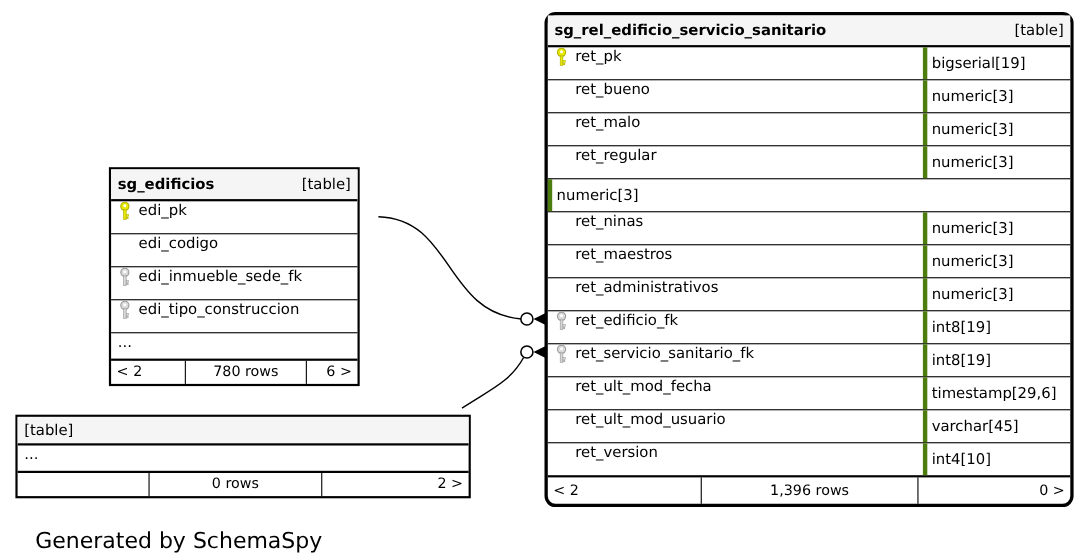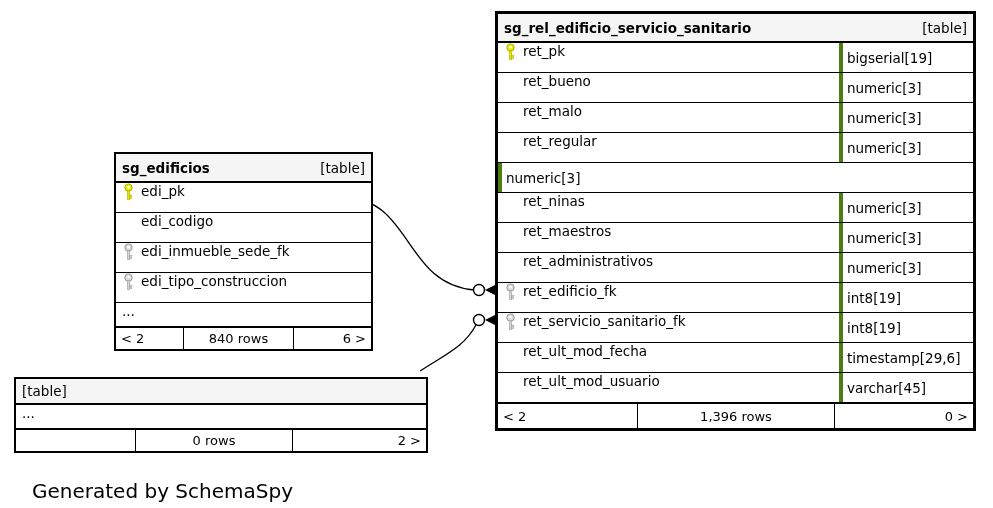--- a/index.html
+++ b/index.html
@@ -3,21 +3,21 @@
 <meta charset="utf-8">
 <style>
   html,body { margin:0; padding:0; background:#fff; }
   .canvas {
     position:relative; width:993px; height:508px; background:#ffffff;
     font-family:"DejaVu Sans", sans-serif; color:#000; overflow:hidden;
   }
   .edges { position:absolute; left:0; top:0; width:993px; height:508px; pointer-events:none; }
 
   .db-table { position:absolute; box-sizing:border-box; border:2px solid #000; background:#fff; }
-  .db-table.focus { border-width:3px; }
+  .db-table.focus { border-width:3px;border-radius:10px; }
 
   .tbl-header {
     display:flex; justify-content:space-between; align-items:center;
     background:#f5f5f5; border-bottom:2px solid #000;
     padding:0 6px; font-size:13.5px; height:27px; box-sizing:content-box;
   }
   .compact .tbl-header { height:24px; }
   .tbl-name { font-weight:bold; white-space:nowrap; }
   .tbl-badge { font-weight:normal; white-space:nowrap;text-align:center; }
 
@@ -30,21 +30,21 @@
   .col-type { width:134px; flex:0 0 134px; border-left:4px solid #4d7c0f; display:flex; align-items:center; padding-left:4px; box-sizing:border-box; white-space:nowrap; }
 
   .tbl-footer { display:flex; border-top:2px solid #000; font-size:13px; height:24px; }
   .compact .tbl-footer, .mid .tbl-footer { height:21px; }
   .ft-cell { display:flex; align-items:center; padding:0 5px; box-sizing:border-box; white-space:nowrap; }
   .ft-center { justify-content:center; }
   .ft-right { justify-content:flex-end; flex:1; }
   .ft-cell + .ft-cell { border-left:1px solid #000; }
 
   #tbl-rel { left:495px; top:11px;  width:481px; }
-  #tbl-edi { left:99px;  top:152px; width:259px;margin-left:15px; }
+  #tbl-edi { left:99px;  top:152px; width:228px; }
   #tbl-cat { left:14px;  top:377px; width:414px; }
 
   #tbl-rel .ft-left { width:139px; }  #tbl-rel .ft-center { width:197px; }
   #tbl-edi .ft-left { width:67px; }   #tbl-edi .ft-center { width:110px; }
   #tbl-cat .ft-left { width:119px; }  #tbl-cat .ft-center { width:157px; }
 
   .credit { position:absolute; left:32px; top:479px; font-size:20px; }
 </style>
 </head>
 <body>
@@ -157,20 +157,27 @@
           </div>
           <div class="col-type">timestamp[29,6]</div>
         </div>
         <div class="col-row">
           <div class="col-name">
             <span class="key-slot"></span>
             <span>ret_ult_mod_usuario</span>
           </div>
           <div class="col-type">varchar[45]</div>
         </div>
+        <div class="col-row">
+          <div class="col-name">
+            <span class="key-slot"></span>
+            <span>ret_version</span>
+          </div>
+          <div class="col-type">int4[10]</div>
+        </div>
       </div>
     <div class="tbl-footer">
       <div class="ft-cell ft-left">&lt; 2</div>
       <div class="ft-cell ft-center">1,396 rows</div>
       <div class="ft-cell ft-right">0 &gt;</div>
     </div>
   </div>
 
   <div class="db-table mid" id="tbl-edi">
     <div class="tbl-header">
@@ -221,21 +228,21 @@
           </div>
         </div>
         <div class="col-row ellipsis">
           <div class="col-name">
             <span>...</span>
           </div>
         </div>
       </div>
     <div class="tbl-footer">
       <div class="ft-cell ft-left">&lt; 2</div>
-      <div class="ft-cell ft-center">840 rows</div>
+      <div class="ft-cell ft-center">780 rows</div>
       <div class="ft-cell ft-right">6 &gt;</div>
     </div>
   </div>
 
   <div class="db-table compact" id="tbl-cat">
     <div class="tbl-header">
       <span class="tbl-badge">[table]</span>
     </div>
     <div class="rows">
         <div class="col-row ellipsis">

